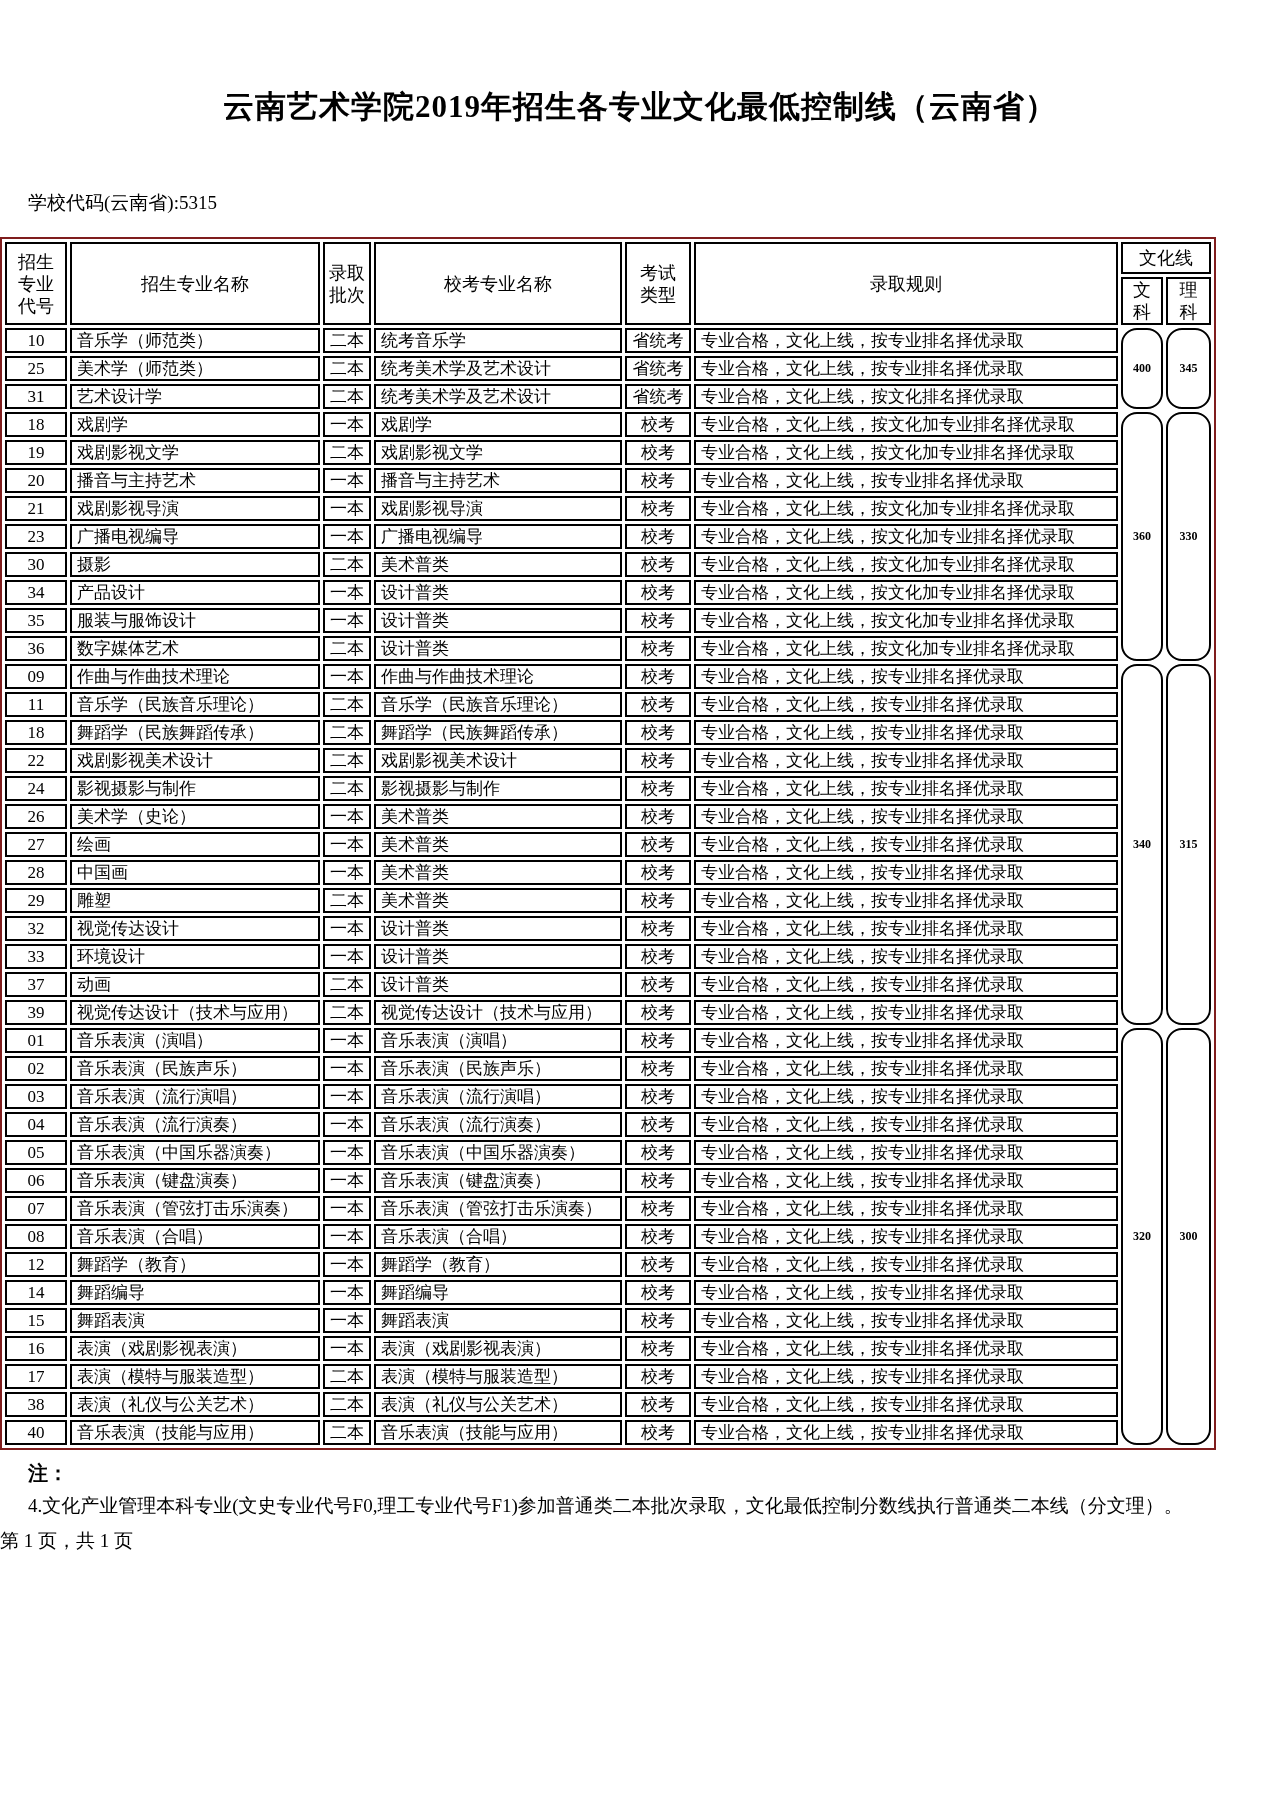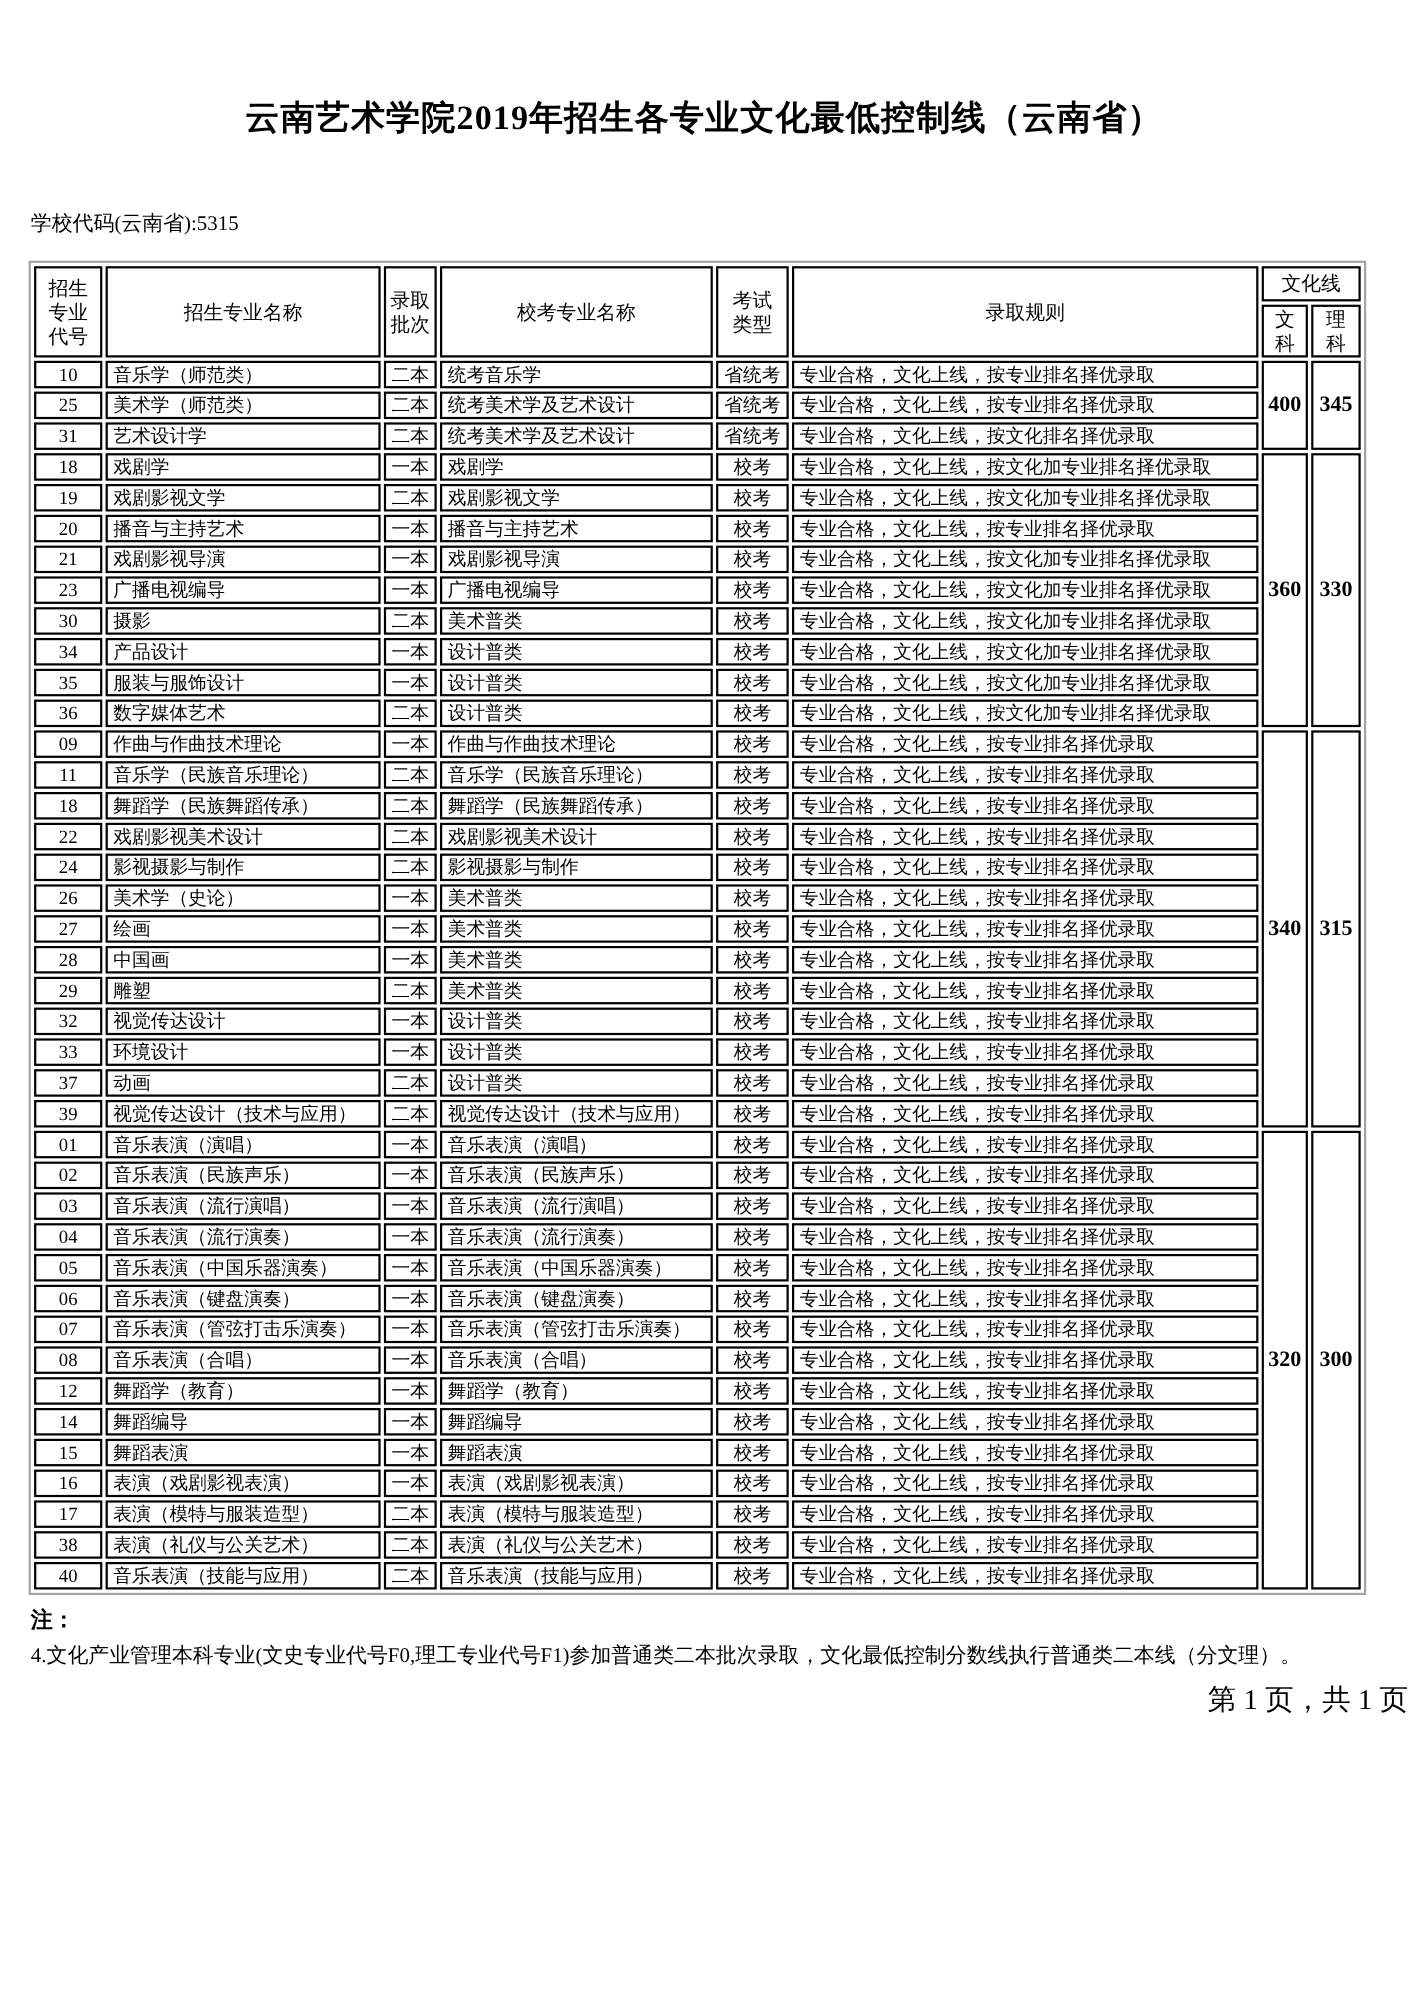--- a/index.html
+++ b/index.html
@@ -14,22 +14,21 @@
     text-align:center;
     font-size:31px; font-weight:bold; letter-spacing:1px;
   }
   .school-code {
     margin:62px 0 21px 28px;
     font-size:19px;
   }
   table.admission {
     border-collapse:separate; border-spacing:3px;
     table-layout:fixed;
-    margin-left:26px;
-    border:2px solid #a3a3a3;
+    border:2px solid #7f1d1d;
     background:#fff;
   }
   th, td {
     border:2px solid #000;
     box-sizing:border-box;
     text-align:center;
     overflow:hidden;
     padding:0 2px;
     font-size:17px;
     line-height:21px;
@@ -38,32 +37,32 @@
   thead th {
     white-space:pre-line;
     font-size:18px;
     line-height:22px;
     font-weight:normal;
   }
   thead tr.h1 th.culture { height:32px; }
   thead tr.h2 th { height:46px; }
   tbody td { height:25px; }
   td.major-cell, td.exam-major-cell, td.rule-cell { text-align:left; padding-left:5px; }
-  td.score-cell { font-weight:bold; font-size:20px; }
+  td.score-cell { font-weight:bold; font-size:12px;border-radius:16px; }
   .notes {
     width:1228px;
     margin:10px 0 0 28px;
     font-size:19px;
     line-height:33px;
   }
   .notes-label { font-weight:bold; font-size:20px; line-height:26px; }
   .note { margin:3px 0; }
   .page-footer {
-    text-align:right;
-    font-size:26px;
+    text-align:left;
+    font-size:19px;
     margin-top:6px;
   }
 </style>
 </head>
 <body>
 
 <h1 class="title">云南艺术学院2019年招生各专业文化最低控制线（云南省）</h1>
 
 <div class="school-code">学校代码(云南省):5315</div>
 

